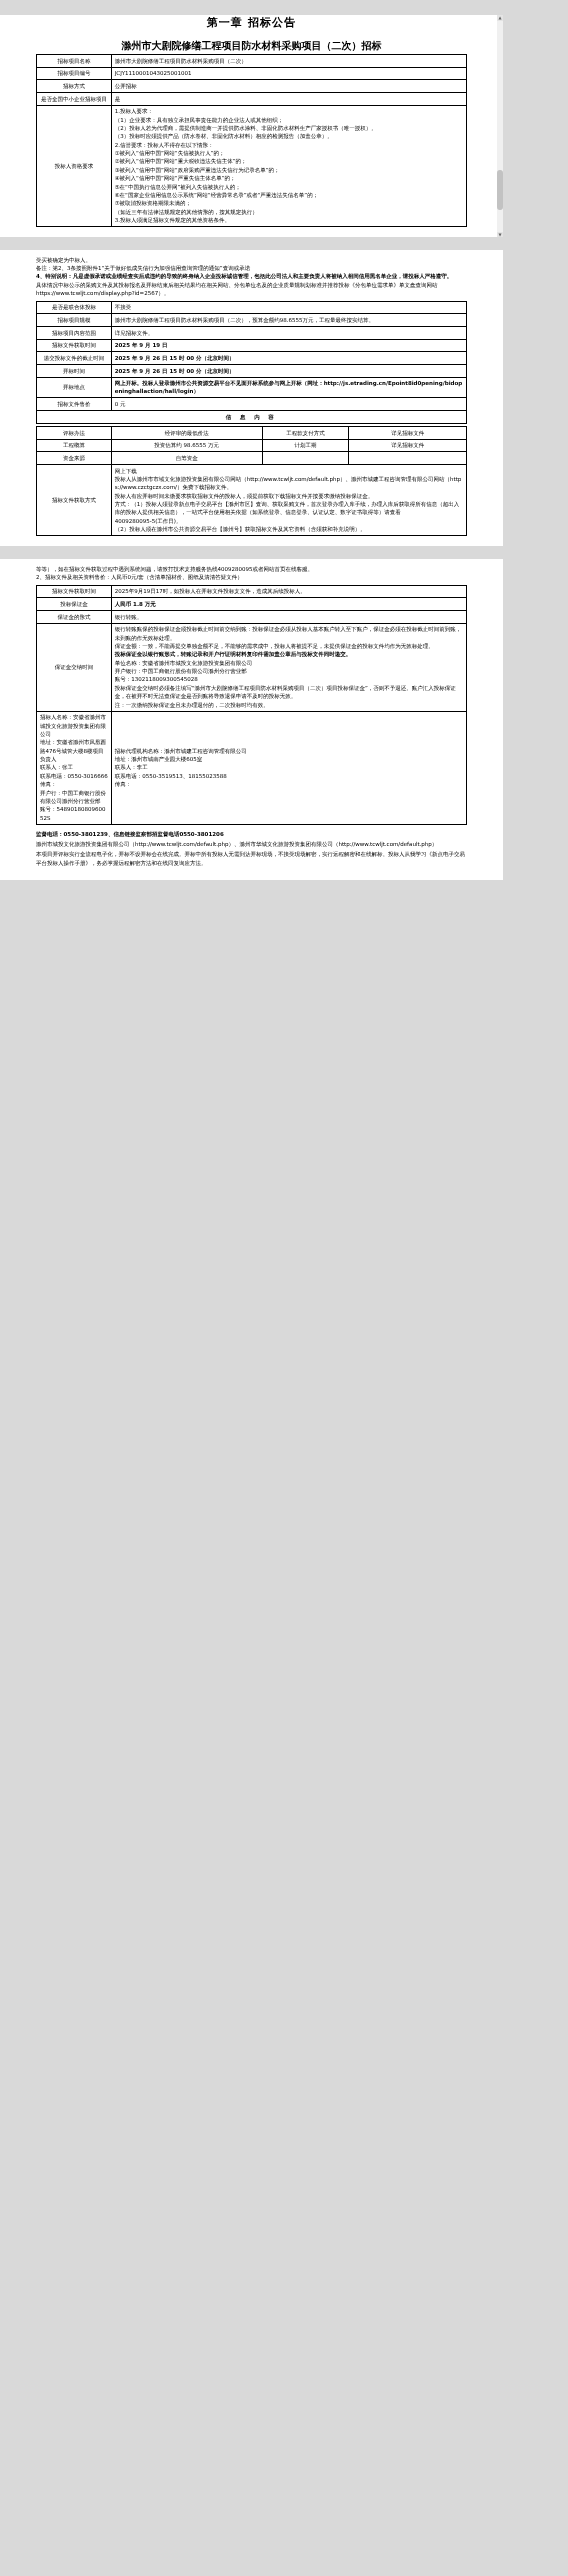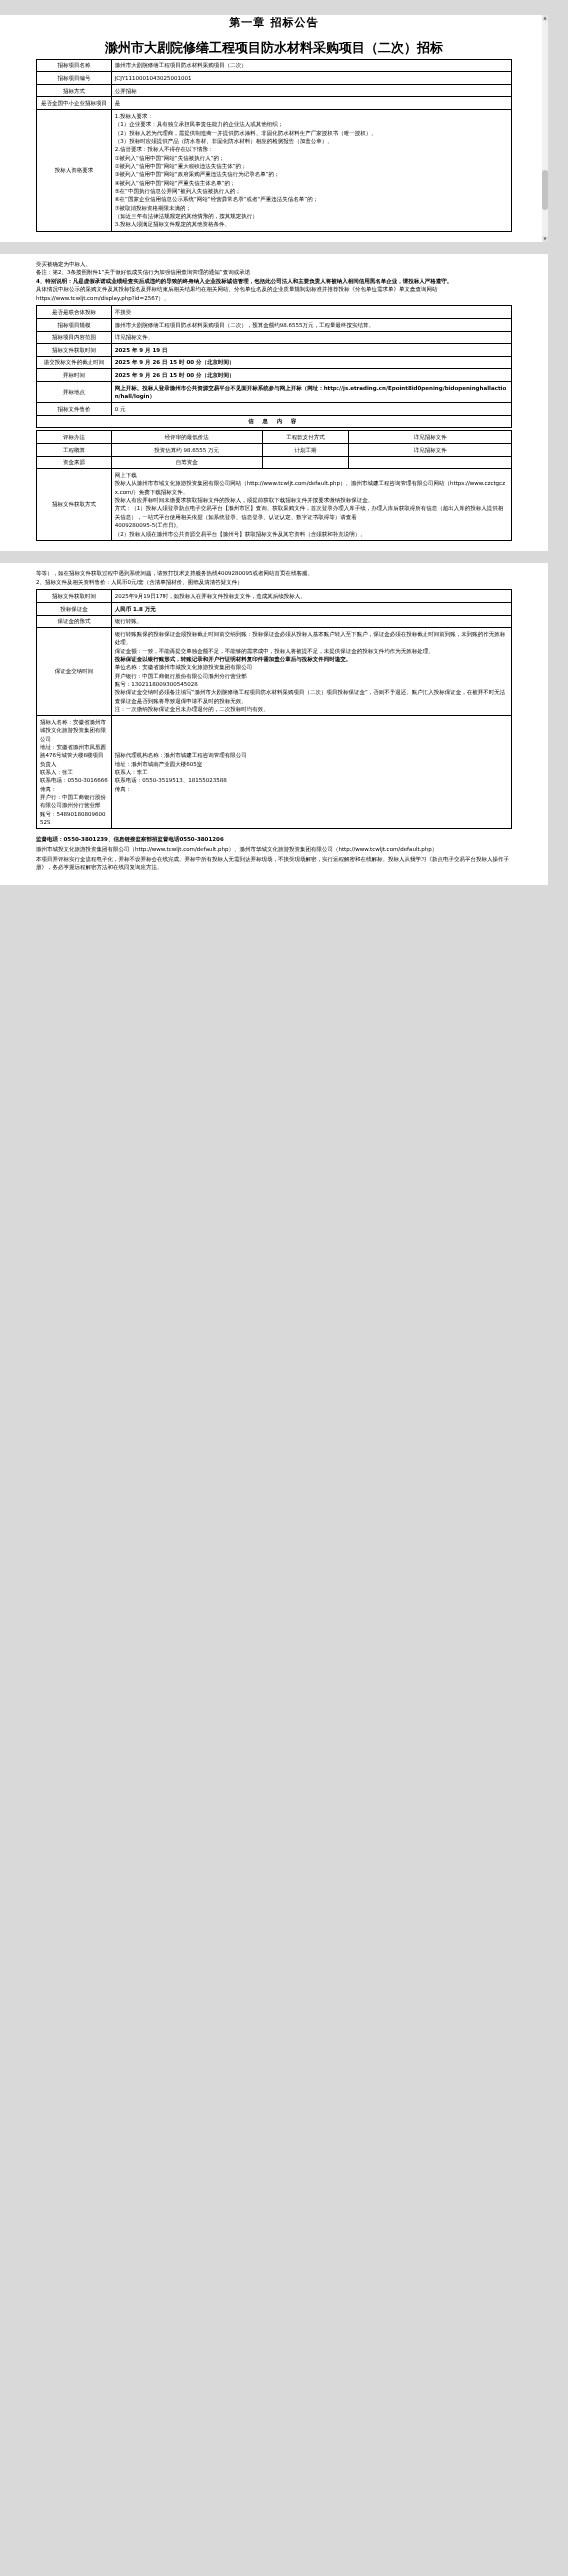--- a/index.html
+++ b/index.html
@@ -1,22 +1,22 @@
 <!DOCTYPE html>
 <html style="font-size:9.2px"><head>
 <meta charset="utf-8">
 <style>
   html,body{margin:0;padding:0;background:#d9d9d9;}
   body{font-family:"DejaVu Sans","Liberation Sans",sans-serif;}
   .page{width:568px;margin:0 auto;position:relative;}
-  .sheet{background:#fff;width:548px;box-sizing:border-box;}
+  .sheet{background:#fff;width:503px;box-sizing:border-box;}
   .gap{height:12.6px;background:#d9d9d9;}
   .inner{padding:0 36px;box-sizing:border-box;}
   h1.chapter{font-size:11px;font-weight:bold;text-align:center;margin:15px 0 8px 0;letter-spacing:1.1px;font-family:"DejaVu Serif","Liberation Serif",serif;}
-  h2.title{font-size:13px;font-weight:bold;text-align:center;margin:2.3px 0 1.1px 0;line-height:1.5;font-family:"DejaVu Serif","Liberation Serif",serif;}
+  h2.title{font-size:10px;font-weight:bold;text-align:center;margin:2.3px 0 1.1px 0;line-height:1.5;font-family:"DejaVu Serif","Liberation Serif",serif;}
   h2.title .l2{display:block;}
   table.tbl{border-collapse:collapse;width:100%;table-layout:fixed;margin-bottom:2.3px;}
   table.tbl td{border:0.6px solid #000;padding:1.7px 2.9px;font-size:5.5px;line-height:1.5;vertical-align:middle;word-break:break-all;}
   td.lbl{text-align:center;font-weight:normal;width:68px;}
   td.val{text-align:left;}
   td.valc{text-align:center;}
   .b{font-weight:bold;}
   .secthead{text-align:center;font-weight:bold;letter-spacing:3.4px;}
   .cellblock{font-size:5.5px;line-height:1.52;}
   .cellblock p{margin:0;}

